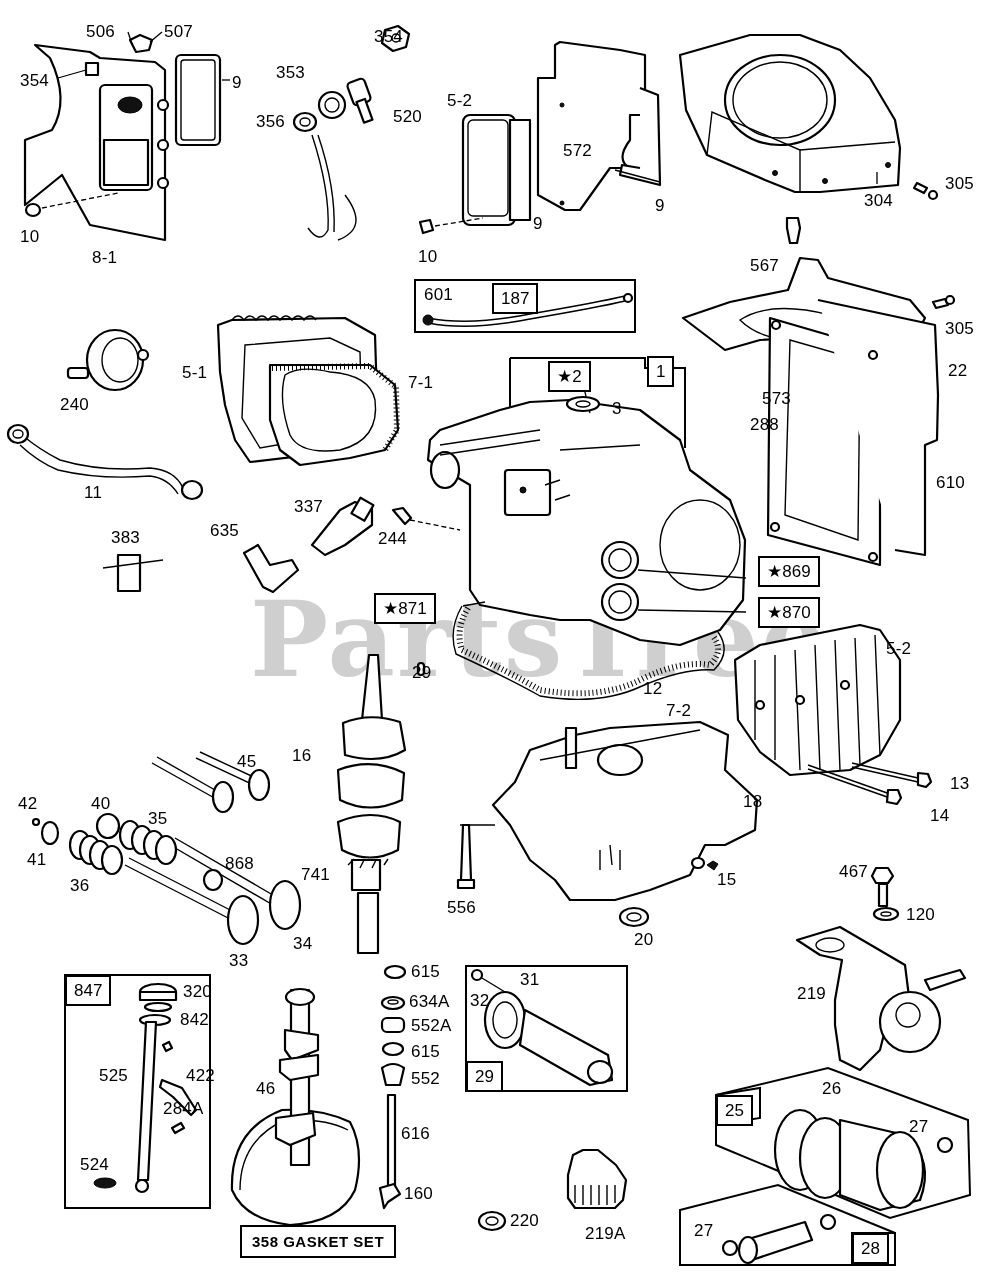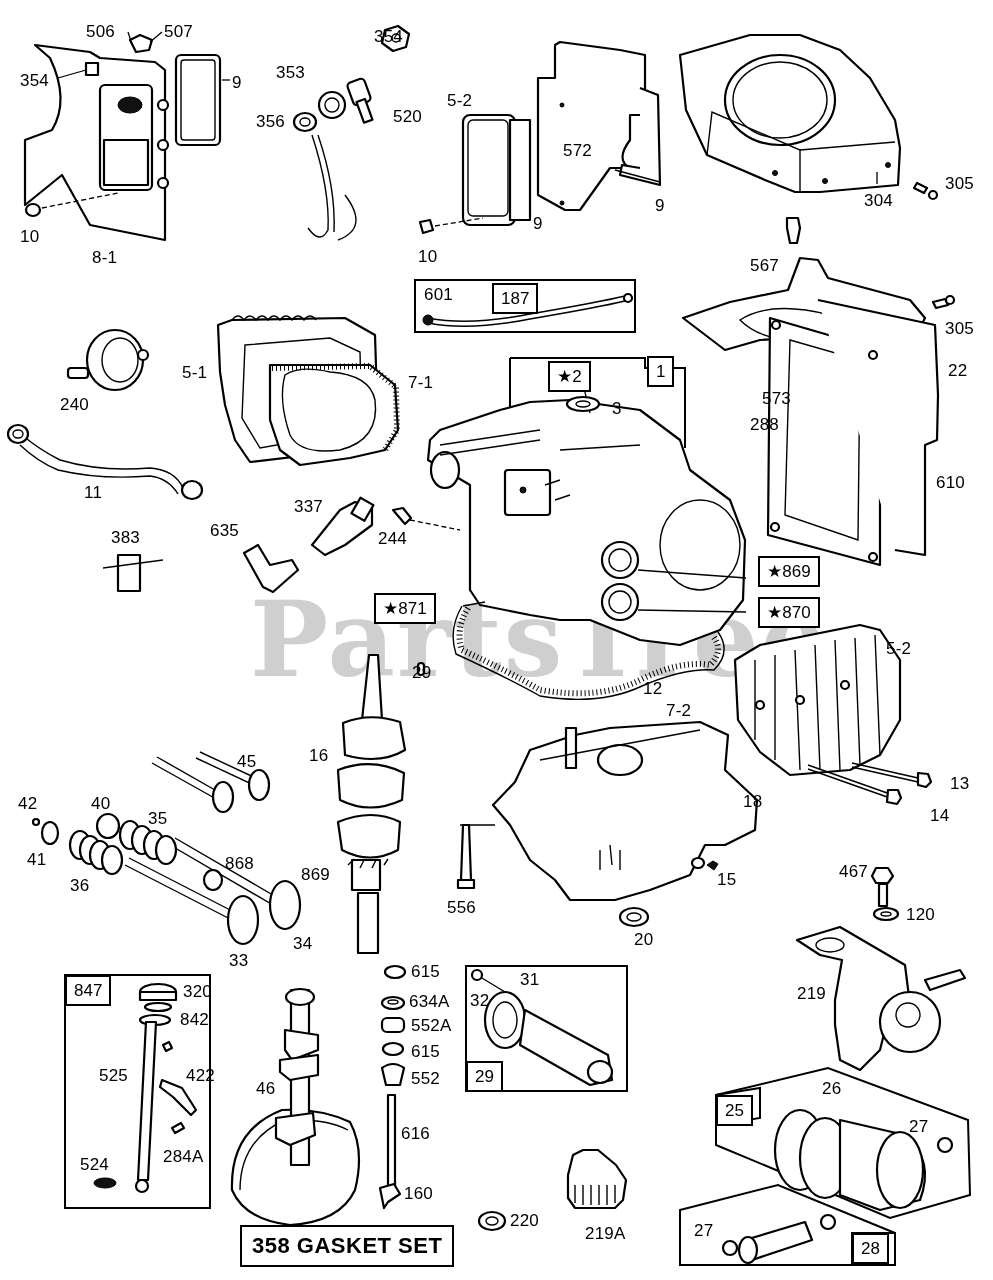--- a/index.html
+++ b/index.html
@@ -4,21 +4,21 @@
 <style>
   html, body { margin: 0; padding: 0; background: #ffffff; }
   body { width: 993px; height: 1280px; position: relative; overflow: hidden;
          font-family: "Liberation Sans", sans-serif; color: #000; }
   #stage { position: absolute; left: 0; top: 0; width: 993px; height: 1280px; }
   .lbl { position: absolute; font-size: 17px; line-height: 1; white-space: nowrap;
          color: #000; letter-spacing: 0.2px; }
   .boxed { position: absolute; border: 2px solid #000; background: #fff;
            font-size: 17px; line-height: 1; padding: 5px 7px; white-space: nowrap; }
   .gasket-set { position: absolute; border: 2px solid #000; background: #fff;
-           font-size: 22px; font-weight: bold; padding: 6px 10px; letter-spacing: 0.5px; }
+           font-size: 15px; font-weight: bold; padding: 6px 10px; letter-spacing: 0.5px; }
   .watermark { position: absolute; left: 250px; top: 578px; font-family: "DejaVu Serif", serif;
                font-size: 104px; font-weight: bold; color: #cfcfcf; letter-spacing: 2px;
                z-index: 0; }
   .tm { position: absolute; left: 722px; top: 598px; font-size: 10px; color: #c8c8c8; }
   svg { position: absolute; left: 0; top: 0; z-index: 1; }
   .layer { position: absolute; left: 0; top: 0; width: 993px; height: 1280px; z-index: 2; }
   .part { fill: #fff; stroke: #000; stroke-width: 2.2; stroke-linejoin: round; }
   .thin { fill: none; stroke: #000; stroke-width: 1.4; }
   .lead { fill: none; stroke: #000; stroke-width: 1.3; }
   .dash { fill: none; stroke: #000; stroke-width: 1.3; stroke-dasharray: 5 3; }
@@ -382,50 +382,50 @@
     <span class="lbl" style="left:111px;top:529px">383</span>
     <span class="lbl" style="left:210px;top:522px">635</span>
     <span class="lbl" style="left:294px;top:498px">337</span>
     <span class="lbl" style="left:378px;top:530px">244</span>
     <span class="lbl" style="left:612px;top:400px">3</span>
 
     <span class="lbl" style="left:750px;top:416px">288</span>
     <span class="lbl" style="left:936px;top:474px">610</span>
 
     <span class="lbl" style="left:412px;top:664px">29</span>
-    <span class="lbl" style="left:309px;top:747px">16</span>
+    <span class="lbl" style="left:292px;top:747px">16</span>
     <span class="lbl" style="left:237px;top:753px">45</span>
     <span class="lbl" style="left:18px;top:795px">42</span>
     <span class="lbl" style="left:91px;top:795px">40</span>
     <span class="lbl" style="left:148px;top:810px">35</span>
     <span class="lbl" style="left:27px;top:851px">41</span>
     <span class="lbl" style="left:70px;top:877px">36</span>
     <span class="lbl" style="left:225px;top:855px">868</span>
-    <span class="lbl" style="left:301px;top:866px">869</span>
+    <span class="lbl" style="left:301px;top:866px">741</span>
     <span class="lbl" style="left:293px;top:935px">34</span>
     <span class="lbl" style="left:229px;top:952px">33</span>
 
     <span class="lbl" style="left:643px;top:680px">12</span>
     <span class="lbl" style="left:666px;top:702px">7-2</span>
     <span class="lbl" style="left:886px;top:640px">5-2</span>
     <span class="lbl" style="left:950px;top:775px">13</span>
     <span class="lbl" style="left:743px;top:793px">18</span>
     <span class="lbl" style="left:930px;top:807px">14</span>
     <span class="lbl" style="left:447px;top:899px">556</span>
     <span class="lbl" style="left:717px;top:871px">15</span>
     <span class="lbl" style="left:634px;top:931px">20</span>
     <span class="lbl" style="left:839px;top:863px">467</span>
     <span class="lbl" style="left:906px;top:906px">120</span>
 
     <span class="lbl" style="left:183px;top:983px">320</span>
     <span class="lbl" style="left:180px;top:1011px">842</span>
     <span class="lbl" style="left:99px;top:1067px">525</span>
     <span class="lbl" style="left:186px;top:1067px">422</span>
     <span class="lbl" style="left:80px;top:1156px">524</span>
-    <span class="lbl" style="left:163px;top:1148px">284A</span>
+    <span class="lbl" style="left:163px;top:1100px">284A</span>
 
     <span class="lbl" style="left:256px;top:1080px">46</span>
     <span class="lbl" style="left:411px;top:963px">615</span>
     <span class="lbl" style="left:409px;top:993px">634A</span>
     <span class="lbl" style="left:411px;top:1017px">552A</span>
     <span class="lbl" style="left:411px;top:1043px">615</span>
     <span class="lbl" style="left:411px;top:1070px">552</span>
     <span class="lbl" style="left:401px;top:1125px">616</span>
     <span class="lbl" style="left:404px;top:1185px">160</span>
     <span class="lbl" style="left:510px;top:1212px">220</span>

